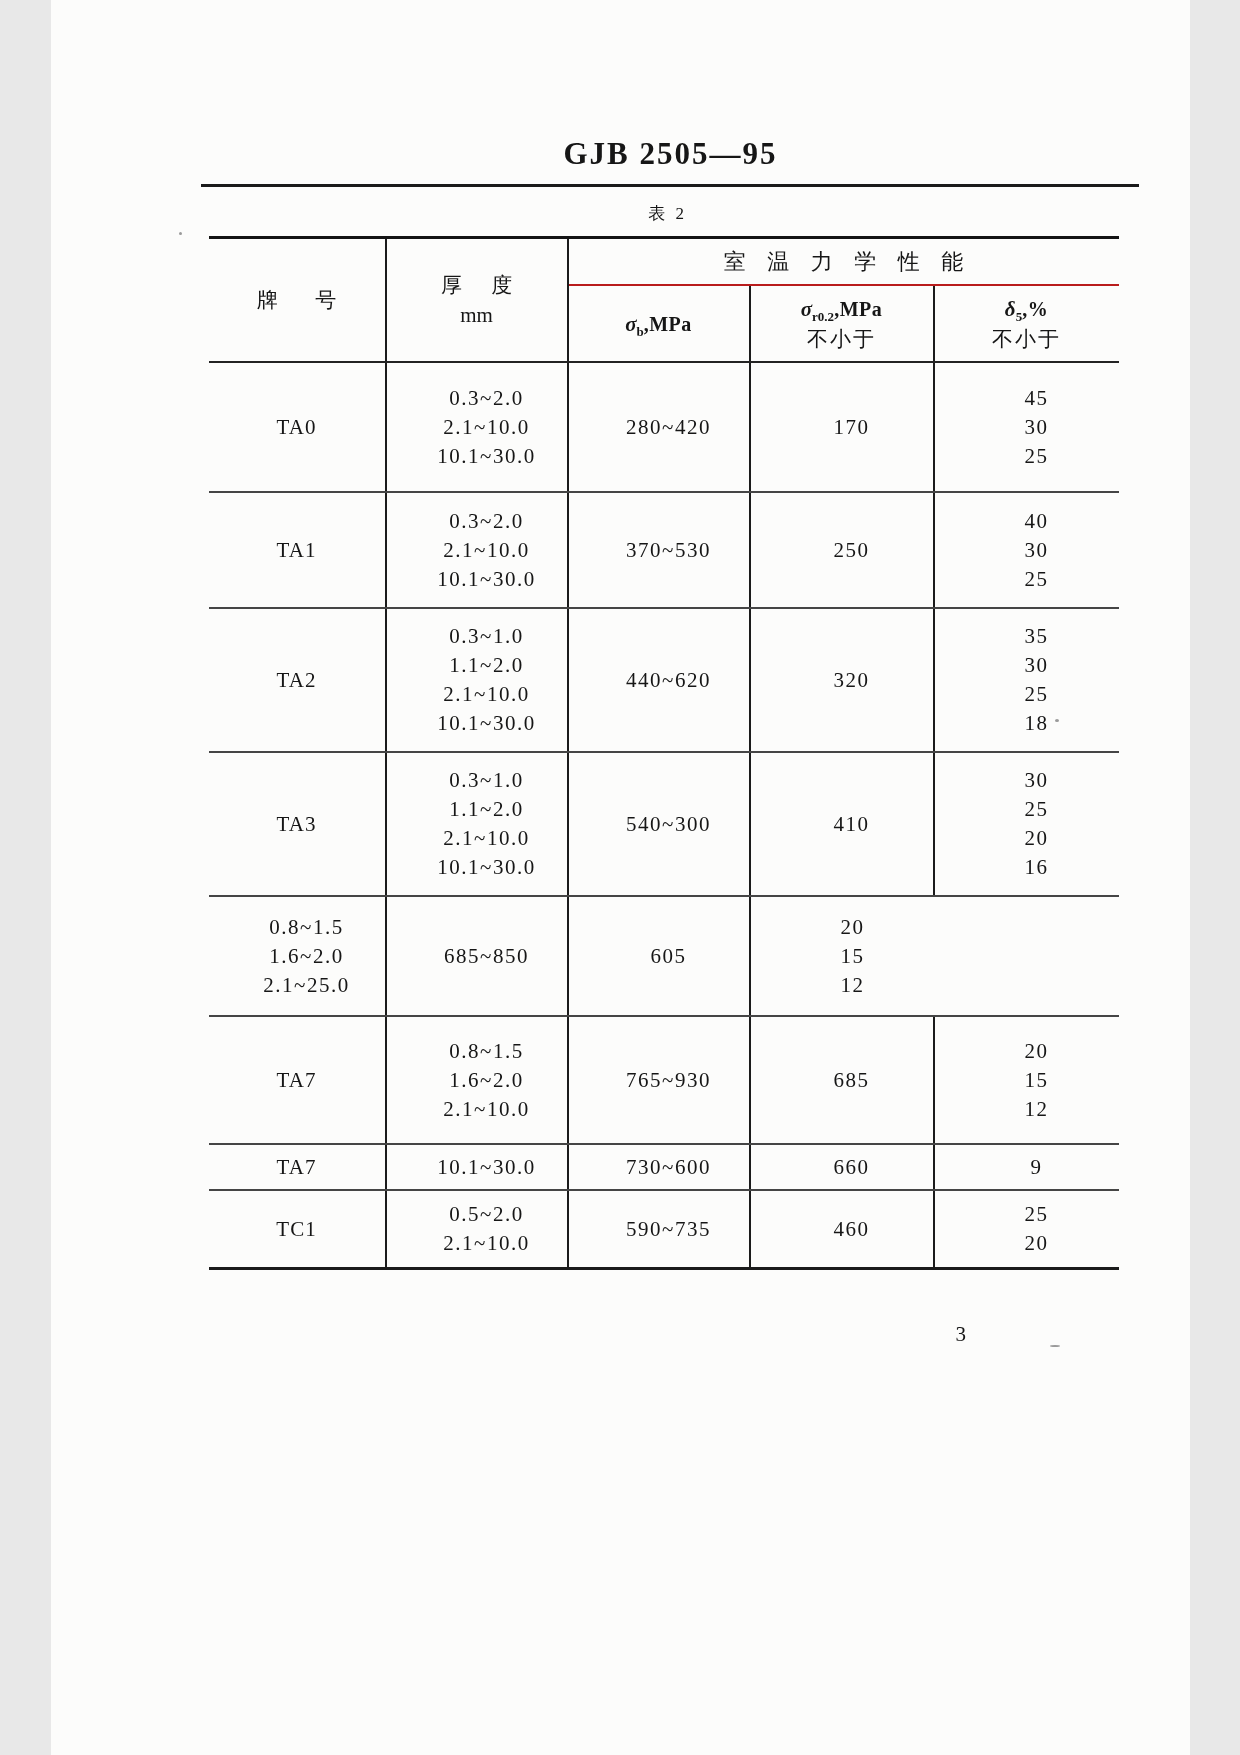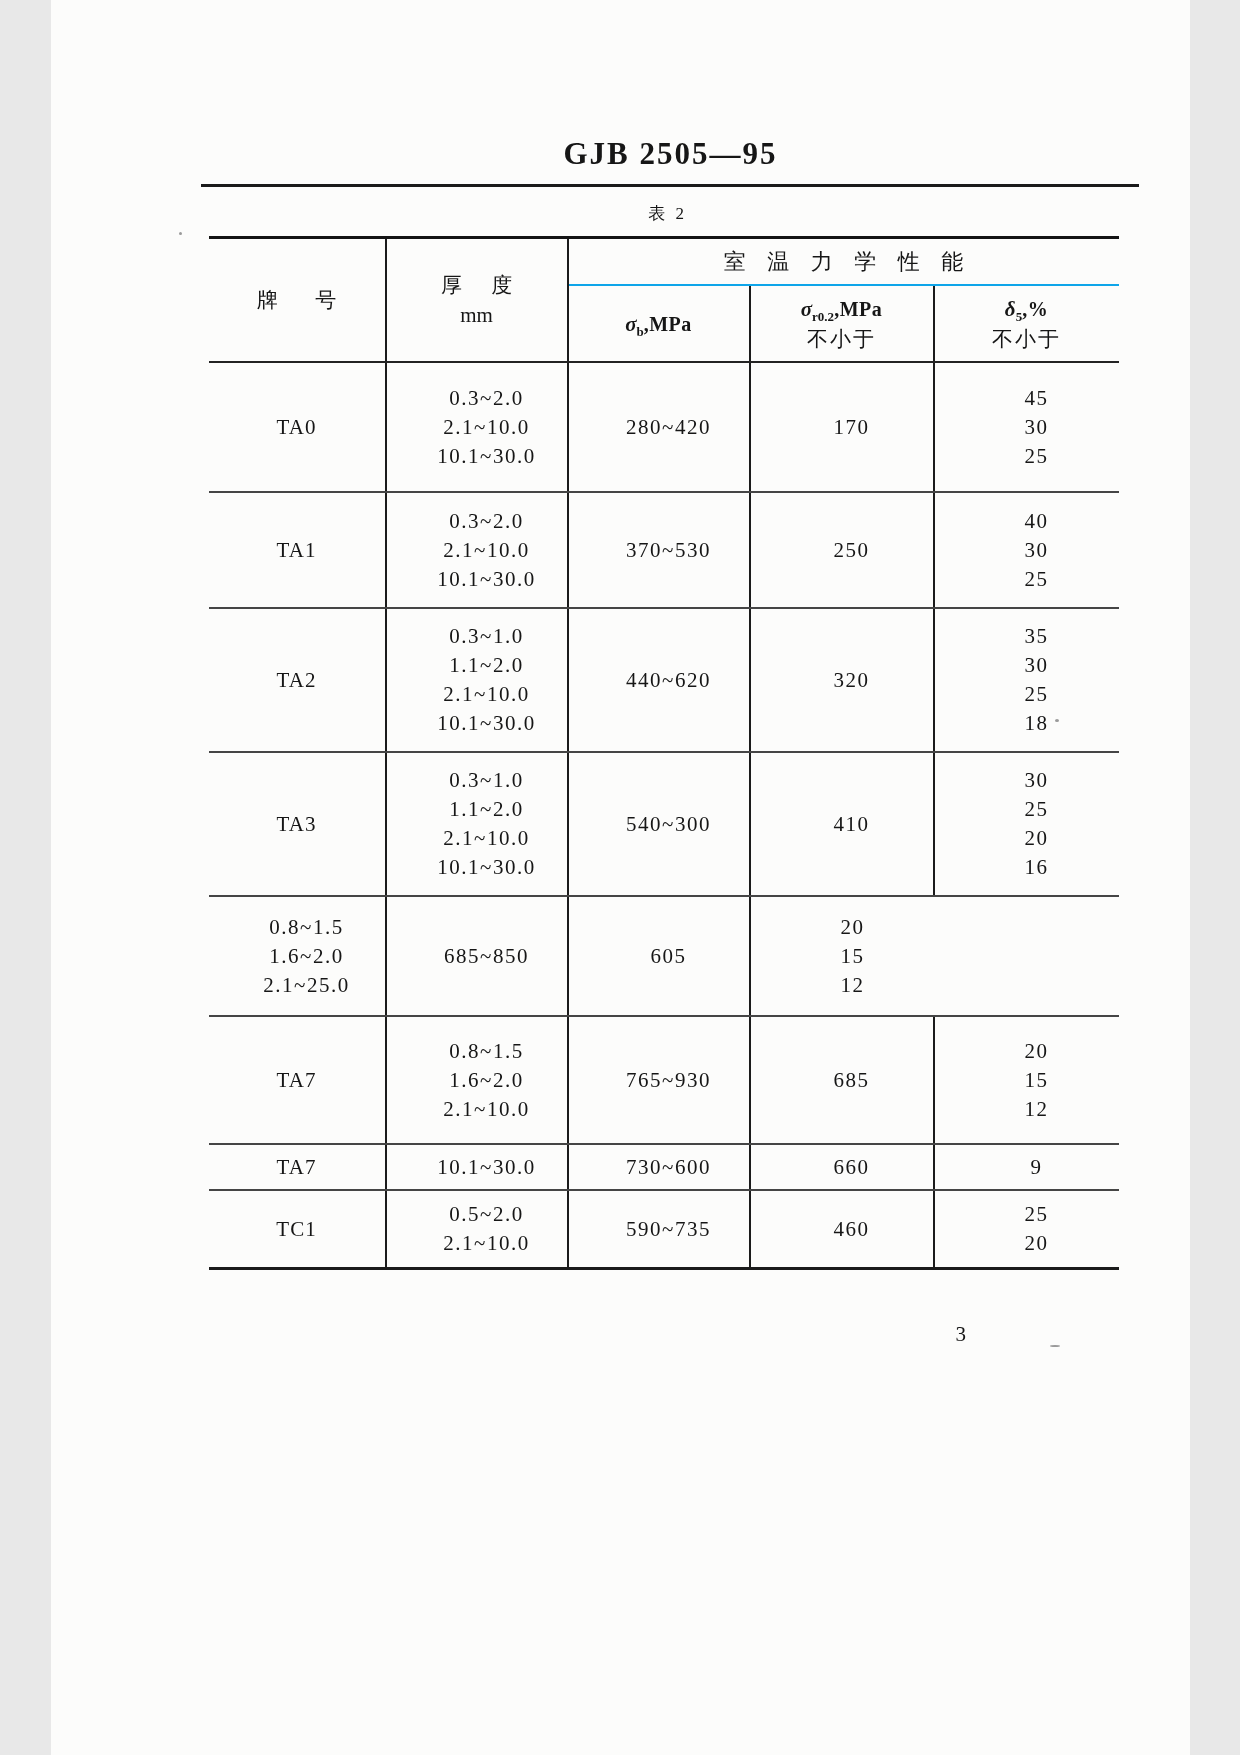--- a/index.html
+++ b/index.html
@@ -81,21 +81,21 @@
   }
   .h-thickness {
     grid-column: 2;
     grid-row: 1 / 3;
     border-right: 2px solid #1b1b1b;
   }
   .h-thick-title { letter-spacing: 12px; text-indent: 12px; }
   .h-group {
     grid-column: 3 / 6;
     grid-row: 1;
-    border-bottom: 2px solid #0ea5e9;
+    border-bottom: 2px solid #b91c1c;
     letter-spacing: 8px;
     text-indent: 8px;
     font-size: 22px;
   }
   .h-sigb   { grid-column: 3; grid-row: 2; border-right: 2px solid #1b1b1b; }
   .h-sig02  { grid-column: 4; grid-row: 2; border-right: 2px solid #1b1b1b; text-align: right; }
   .h-delta  { grid-column: 5; grid-row: 2; text-align: center; }
   .sym {
     font-style: italic;
     font-weight: bold;

